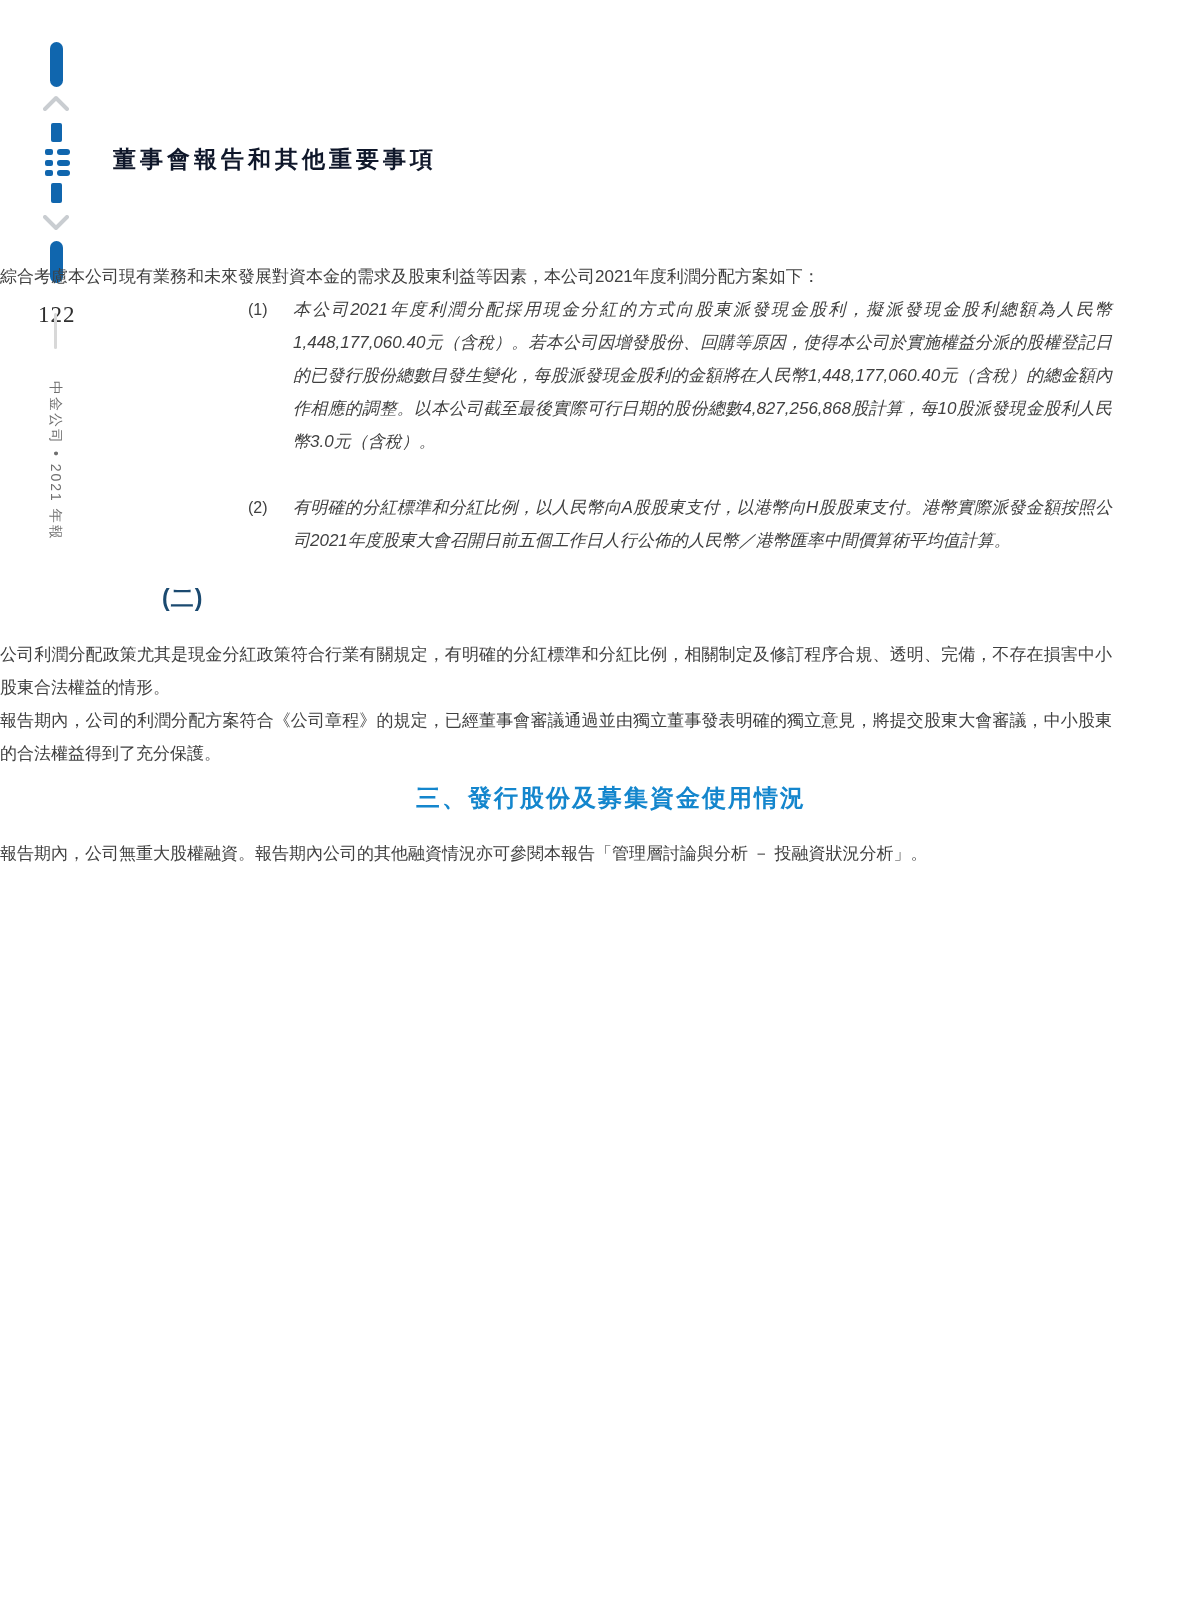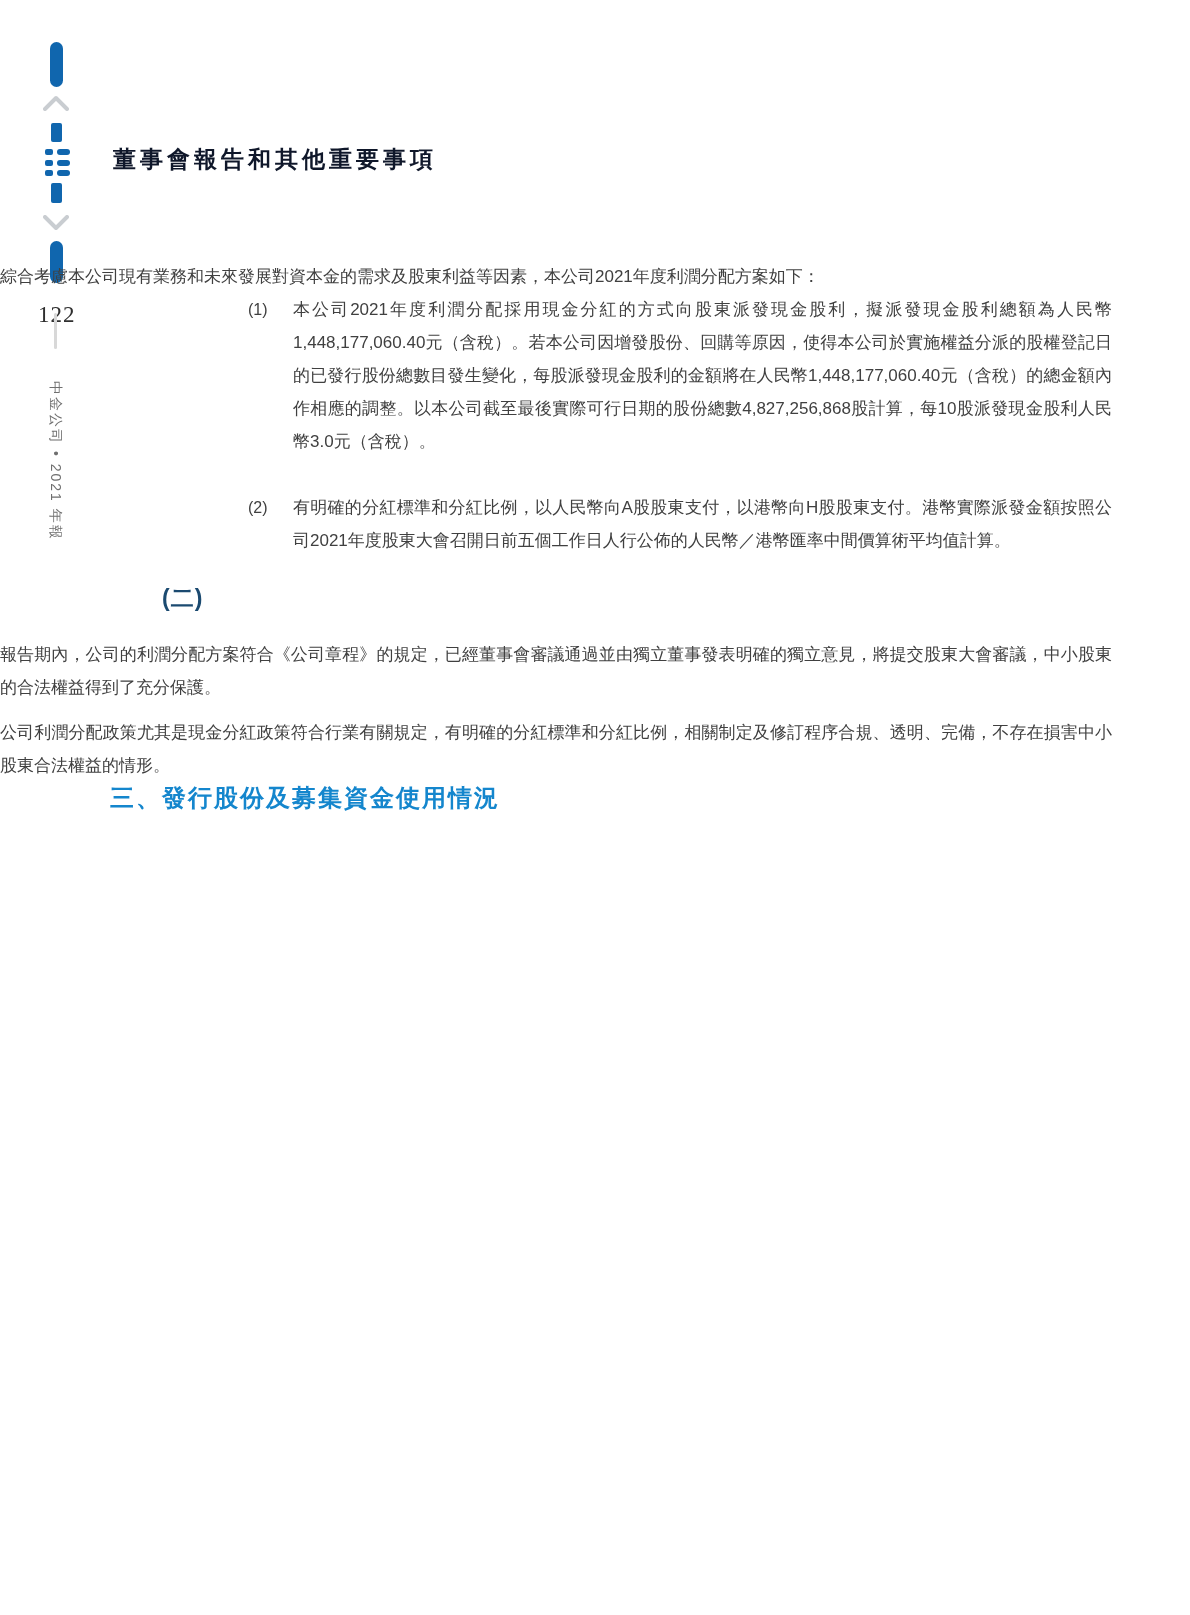--- a/index.html
+++ b/index.html
@@ -54,35 +54,36 @@
   .main{
     position:absolute;left:0;top:260px;width:1112px;
     font-size:17px;line-height:33px;color:#404040;
   }
   .main p{margin:0;text-align:justify;}
   .p-main{margin-left:240px;margin-bottom:27px;}
   .dividend-list{margin:0 0 26px 0;padding:0;list-style:none;}
   .list-item{display:flex;margin-left:248px;margin-bottom:33px;}
   .list-item:last-child{margin-bottom:0;}
   .li-num{flex:0 0 45px;font-size:16px;}
-  .li-text{flex:1;text-align:justify;}
+  .li-text{flex:1;text-align:justify;font-style:italic;}
   .p-meeting{margin-bottom:25px;}
   .p-report{margin-bottom:10px;}
   .h-sec2{
     margin:0 0 24px 162px;
     font-size:23px;font-weight:bold;color:#1b4a70;line-height:31px;
     letter-spacing:1px;display:flex;
   }
   .h-sec2 .num{flex:0 0 43px;}
   .p-sec2{margin-left:205px;margin-bottom:29px;}
   .p-sec2.last{margin-bottom:12px;}
   .h-sec3{
     margin:0 0 23px 110px;
     font-size:24px;font-weight:bold;color:#1486cd;line-height:32px;
     letter-spacing:2px;
+    text-align:center;
   }
   .p-sec3{margin-left:145px;}
 </style>
 </head>
 <body>
 
 <div class="page">
 
   <aside class="rail">
     <div class="rail-bar top"></div>
@@ -141,21 +142,22 @@
         <span class="li-text">有明確的分紅標準和分紅比例，以人民幣向A股股東支付，以港幣向H股股東支付。港幣實際派發金額按照公司2021年度股東大會召開日前五個工作日人行公佈的人民幣／港幣匯率中間價算術平均值計算。</span>
       </li>
     </ol>
 
 
 
     <h3 class="h-sec2">
       <span class="num">(二)</span>
     </h3>
 
+    <p class="p-sec2">公司利潤分配政策尤其是現金分紅政策符合行業有關規定，有明確的分紅標準和分紅比例，相關制定及修訂程序合規、透明、完備，不存在損害中小股東合法權益的情形。</p>
     <p class="p-sec2 last">報告期內，公司的利潤分配方案符合《公司章程》的規定，已經董事會審議通過並由獨立董事發表明確的獨立意見，將提交股東大會審議，中小股東的合法權益得到了充分保護。</p>
-    <p class="p-sec2">公司利潤分配政策尤其是現金分紅政策符合行業有關規定，有明確的分紅標準和分紅比例，相關制定及修訂程序合規、透明、完備，不存在損害中小股東合法權益的情形。</p>
 
     <h2 class="h-sec3">三、發行股份及募集資金使用情況</h2>
 
+    <p class="p-sec3">報告期內，公司無重大股權融資。報告期內公司的其他融資情況亦可參閱本報告「管理層討論與分析 － 投融資狀況分析」。</p>
 
   </main>
 
 </div>
 
 </body></html>

